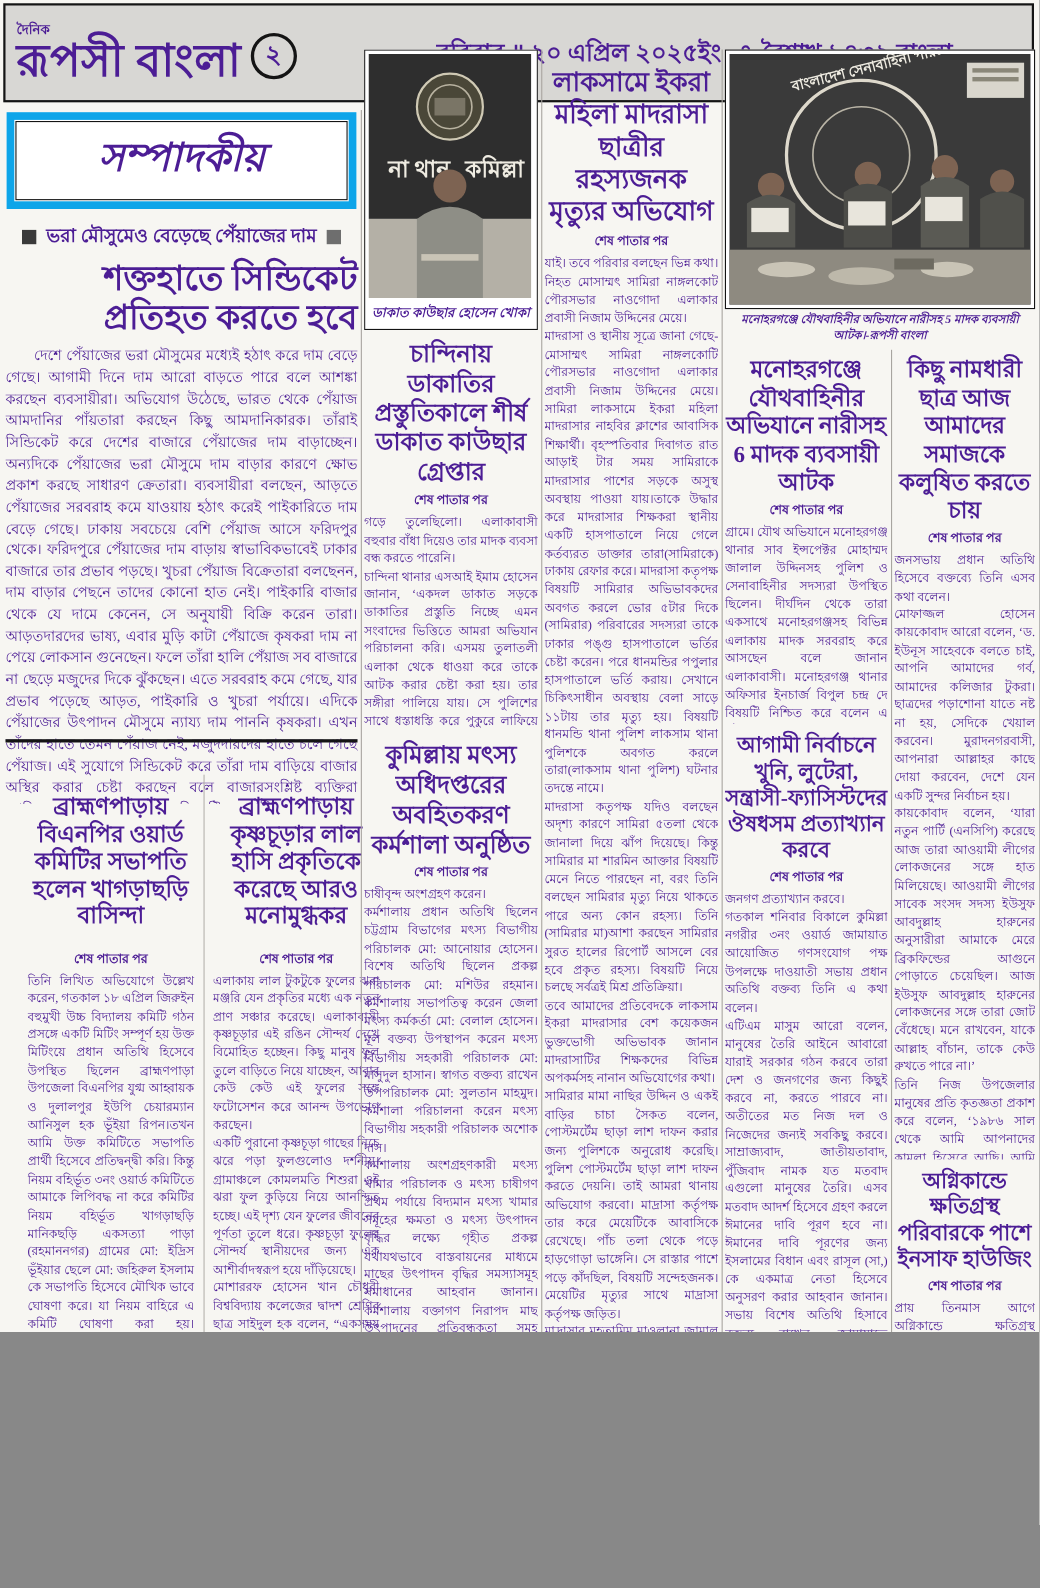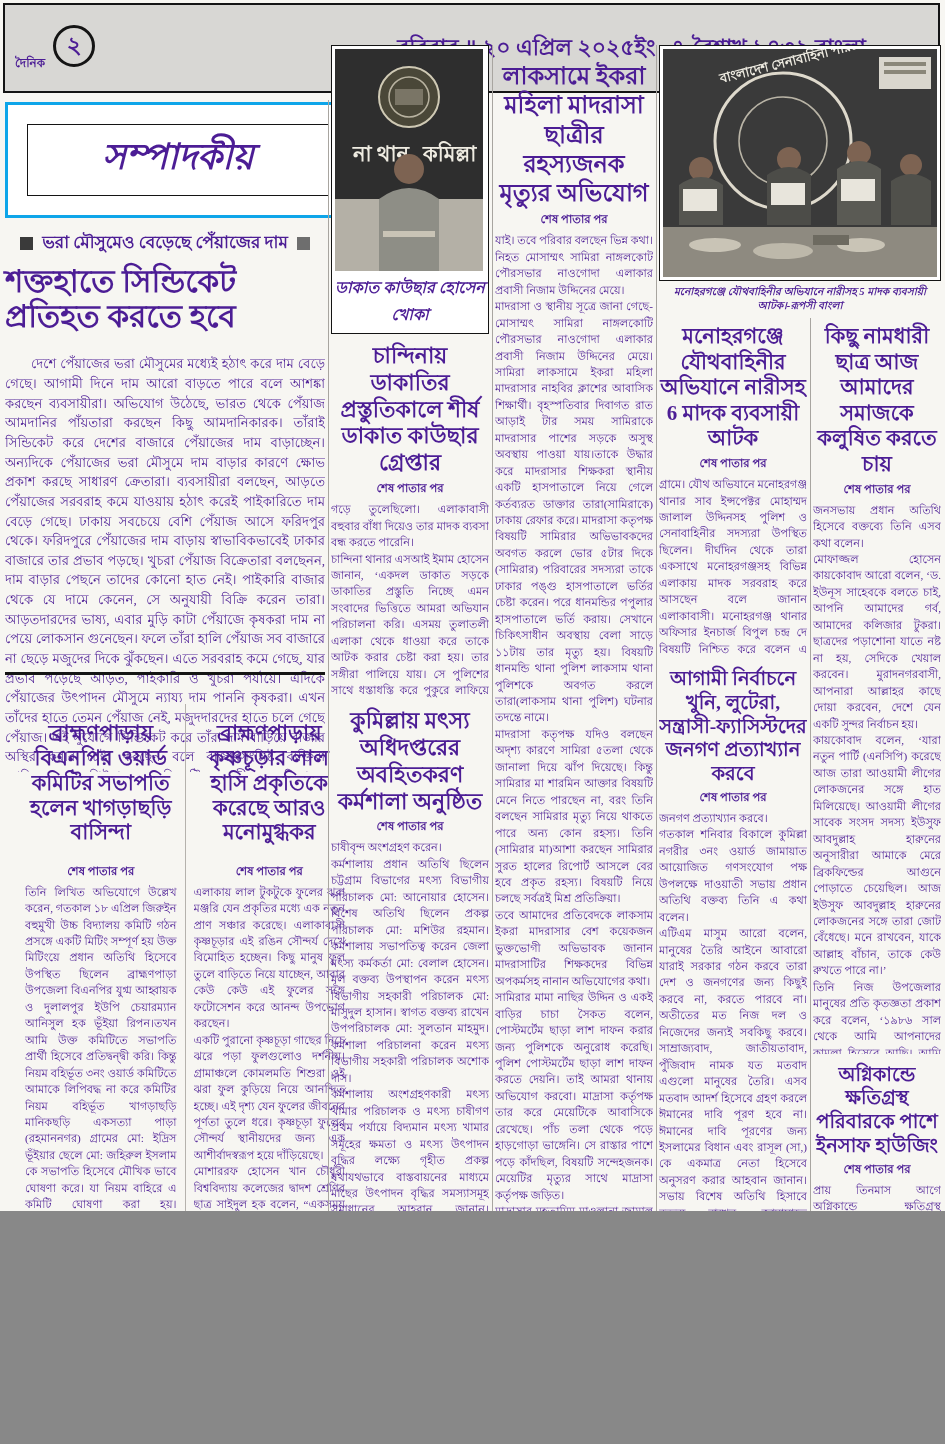--- a/index.html
+++ b/index.html
@@ -10,28 +10,28 @@
           border:2px solid #141414;display:flex;align-items:center;}
   .mast-block{display:flex;align-items:flex-end;gap:8px;padding:0 10px;min-width:330px;}
   .mast-col{display:flex;flex-direction:column;line-height:1;}
   .daily{font-size:12px;font-weight:bold;margin-bottom:2px;}
   .mast{font-size:41px;font-weight:bold;letter-spacing:.5px;}
   .pagenum{width:36px;height:36px;border:3px solid #141414;border-radius:50%;display:flex;
            align-items:center;justify-content:center;font-size:23px;font-weight:bold;margin-bottom:4px;}
   .dateline{flex:1;text-align:center;font-size:22px;font-weight:bold;padding-right:30px;}
   
   .ed{position:absolute;left:5px;top:102px;width:320px;}
-  .ed-boxouter{border:3px solid #0ea5e9;padding:19px;width:302px;margin:0 auto;background:#fff;}
+  .ed-boxouter{border:7px solid #0ea5e9;padding:1px;width:302px;margin:0 auto;background:#fff;}
   .ed-box{border:1px solid #141414;text-align:center;font-size:36px;font-weight:bold;font-style:italic;
           font-family:"DejaVu Serif",serif;padding:4px 0 6px;}
   .kicker{display:flex;align-items:center;justify-content:center;gap:9px;margin-top:11px;
           font-size:17px;font-weight:bold;}
   .sq{width:13px;height:13px;}
   .sq.dark{background:#3a3a3a;} .sq.mid{background:#6e6e6e;}
-  .ed-headline{font-size:31px;font-weight:bold;text-align:left;line-height:1.12;margin:8px 0 20px;}
+  .ed-headline{font-size:31px;font-weight:bold;text-align:right;line-height:1.12;margin:8px 0 7px;}
   .ed-body{font-size:13.1px;line-height:1.5;text-align:justify;text-indent:26px;font-weight:500;}
   .hrule{position:absolute;left:5px;top:672px;width:320px;height:3px;background:#141414;}
   
   .cont{text-align:center;font-size:11.5px;font-weight:bold;margin:3px 0 2px;}
   .body{font-size:11.2px;line-height:1.47;text-align:justify;white-space:pre-line;}
   .clip{overflow:hidden;}
   .sub-headline{font-size:21px;font-weight:bold;text-align:center;line-height:1.18;}
   .headline-md{font-size:22px;font-weight:bold;text-align:center;line-height:1.22;margin:9px 0 2px;}
   .headline-sm{font-size:19.5px;font-weight:bold;text-align:center;line-height:1.22;margin:9px 0 2px;}
   
@@ -40,34 +40,35 @@
   .subcol.first{padding-right:8px;}
   .subcol.second{border-left:1px solid #b5b2ad;padding-left:8px;}
   #col3{position:absolute;left:331px;top:45px;width:158px;height:1396px;overflow:hidden;}
   #col4{position:absolute;left:495px;top:62px;width:158px;height:1396px;overflow:hidden;}
   #photoR{position:absolute;left:659px;top:45px;width:282px;}
   #col5{position:absolute;left:659px;top:318px;width:148px;height:1124px;overflow:hidden;}
   #col6{position:absolute;left:813px;top:318px;width:128px;height:1124px;overflow:hidden;}
   .vrule{position:absolute;width:1px;background:#a8a5a0;}
   
   .photo-frame{border:1px solid #141414;padding:3px;background:#fff;}
-  .photo-caption-in{text-align:center;font-style:italic;font-weight:bold;font-size:16px;padding:4px 0 1px;}
+  .photo-caption-in{text-align:center;font-style:italic;font-weight:bold;font-size:12px;padding:4px 0 1px;}
   .photo-caption{Text-align:center;font-style:italic;font-weight:bold;font-size:10.6px;text-align:center;
                  margin-top:4px;line-height:1.3;}
   svg{display:block;}
 </style>
 </head>
 <body>
 
 <div class="page">
 
   <header class="topbar">
     <div class="mast-block">
       <div class="mast-col">
         <span class="daily">দৈনিক</span>
+        <span class="mast">রূপসী বাংলা</span>
       </div>
       <span class="pagenum">২</span>
     </div>
     <div class="dateline">রবিবার ॥ ২০ এপ্রিল ২০২৫ইং , ৭ বৈশাখ ১৪৩২ বাংলা</div>
   </header>
 
   <section class="ed">
     <div class="ed-boxouter">
       <div class="ed-box">সম্পাদকীয়</div>
     </div>
@@ -173,21 +174,21 @@
         <rect x="150" y="186" width="36" height="10" fill="#6d6a60"></rect>
       </svg>
     </div>
     <div class="photo-caption">মনোহরগঞ্জে যৌথবাহিনীর অভিযানে নারীসহ 5 মাদক ব্যবসায়ী আটক।-রূপসী বাংলা</div>
   </section>
 
   <section id="col5">
     <h2 class="headline-sm" style="font-size:21px;margin-top:6px">মনোহরগঞ্জে যৌথবাহিনীর অভিযানে নারীসহ 6 মাদক ব্যবসায়ী আটক</h2>
     <div class="cont">শেষ পাতার পর</div>
     <div class="body clip" style="max-height:182px">গ্রামে। যৌথ অভিযানে মনোহরগঞ্জ থানার সাব ইন্সপেক্টর মোহাম্মদ জালাল উদ্দিনসহ পুলিশ ও সেনাবাহিনীর সদস্যরা উপস্থিত ছিলেন। দীর্ঘদিন থেকে তারা একসাথে মনোহরগঞ্জসহ বিভিন্ন এলাকায় মাদক সরবরাহ করে আসছেন বলে জানান এলাকাবাসী। মনোহরগঞ্জ থানার অফিসার ইনচার্জ বিপুল চন্দ্র দে বিষয়টি নিশ্চিত করে বলেন এ ঘটনায় মনোহরগঞ্জ থানায় মাদকদ্রব্য নিয়ন্ত্রণ আইনে একটি মামলা হয়েছে। শনিবার আসামীদের কুমিল্লার আদালতের মাধ্যমে জেল হাজতে পাঠানোর কথা জানান তিনি।</div>
-    <h2 class="headline-sm">আগামী নির্বাচনে খুনি, লুটেরা, সন্ত্রাসী-ফ্যাসিস্টদের জনগণ প্রত্যাখ্যান করবে</h2>
+    <h2 class="headline-sm">আগামী নির্বাচনে খুনি, লুটেরা, সন্ত্রাসী-ফ্যাসিস্টদের ঔষধসম প্রত্যাখ্যান করবে</h2>
     <div class="cont">শেষ পাতার পর</div>
     <div class="body clip" style="max-height:600px">জনগণ প্রত্যাখ্যান করবে।
 গতকাল শনিবার বিকালে কুমিল্লা নগরীর ৩নং ওয়ার্ড জামায়াত আয়োজিত গণসংযোগ পক্ষ উপলক্ষে দাওয়াতী সভায় প্রধান অতিথি বক্তব্য তিনি এ কথা বলেন।
 এটিএম মাসুম আরো বলেন, মানুষের তৈরি আইনে আবারো যারাই সরকার গঠন করবে তারা দেশ ও জনগণের জন্য কিছুই করবে না, করতে পারবে না। অতীতের মত নিজ দল ও নিজেদের জন্যই সবকিছু করবে। সাম্রাজ্যবাদ, জাতীয়তাবাদ, পুঁজিবাদ নামক যত মতবাদ এগুলো মানুষের তৈরি। এসব মতবাদ আদর্শ হিসেবে গ্রহণ করলে ঈমানের দাবি পূরণ হবে না। ঈমানের দাবি পূরণের জন্য ইসলামের বিধান এবং রাসূল (সা,) কে একমাত্র নেতা হিসেবে অনুসরণ করার আহবান জানান। সভায় বিশেষ অতিথি হিসাবে বক্তব্য রাখেন, জামায়াতে ইসলামীর কেন্দ্রীয় কর্মপরিষদ সদস্য ও কুমিল্লা মহানগরী আমীর কাজী দ্বীন মোহাম্মদ।
 তিনি বলেন-কুরআন এবং সুন্নাহর আইন ছাড়া, মানব রচিত সংবিধান মানুষের কল্যাণ সাধিত করতে পারে না। বাংলাদেশ জামায়াতে ইসলামী কুরআন এবং সুন্নাহর আলোকে একটি কল্যাণকর রাষ্ট্র গঠনে কাজ করে যাচ্ছে।এতেই জমিনে আল্লাহর আইন প্রতিষ্ঠা করা সম্ভব।
 সভায় বিশেষ অতিথি হিসাবে আরো বক্তব্য রাখেন, কুমিল্লা মহানগরী জামায়াতে সেক্রেটারী মু.মাহবুবর রহমান,মহানগর যুব বিভাগের সভাপতি কাজী নজির আহম্মেদ,মহানগর জামায়াতের কর্মপরিষদ সদস্য অধ্যক্ষ মজিবুর রহমান। শ্রমিক নেতা অধ্যাপক রফিকুল ইসলাম।
 ৩নং ওয়ার্ড জামায়াতের আমীর মাওলানা মো.মুহিবুর রহমান এর সভাপতিত্বে মাওলানা আল-আমিন শিল্পীর পরিচালনা এসময় উপস্থিত ছিলেন, জামায়াত নেতা সাইফুল ইসলাম, আব্দুল কাদের খান, মোজাফ্ফর রহমান, মাওলানা ওমর ফারুক, তাজমুল হক, আবু জাহিদ প্রমুখ।</div>
   </section>
 
   <section id="col6">

